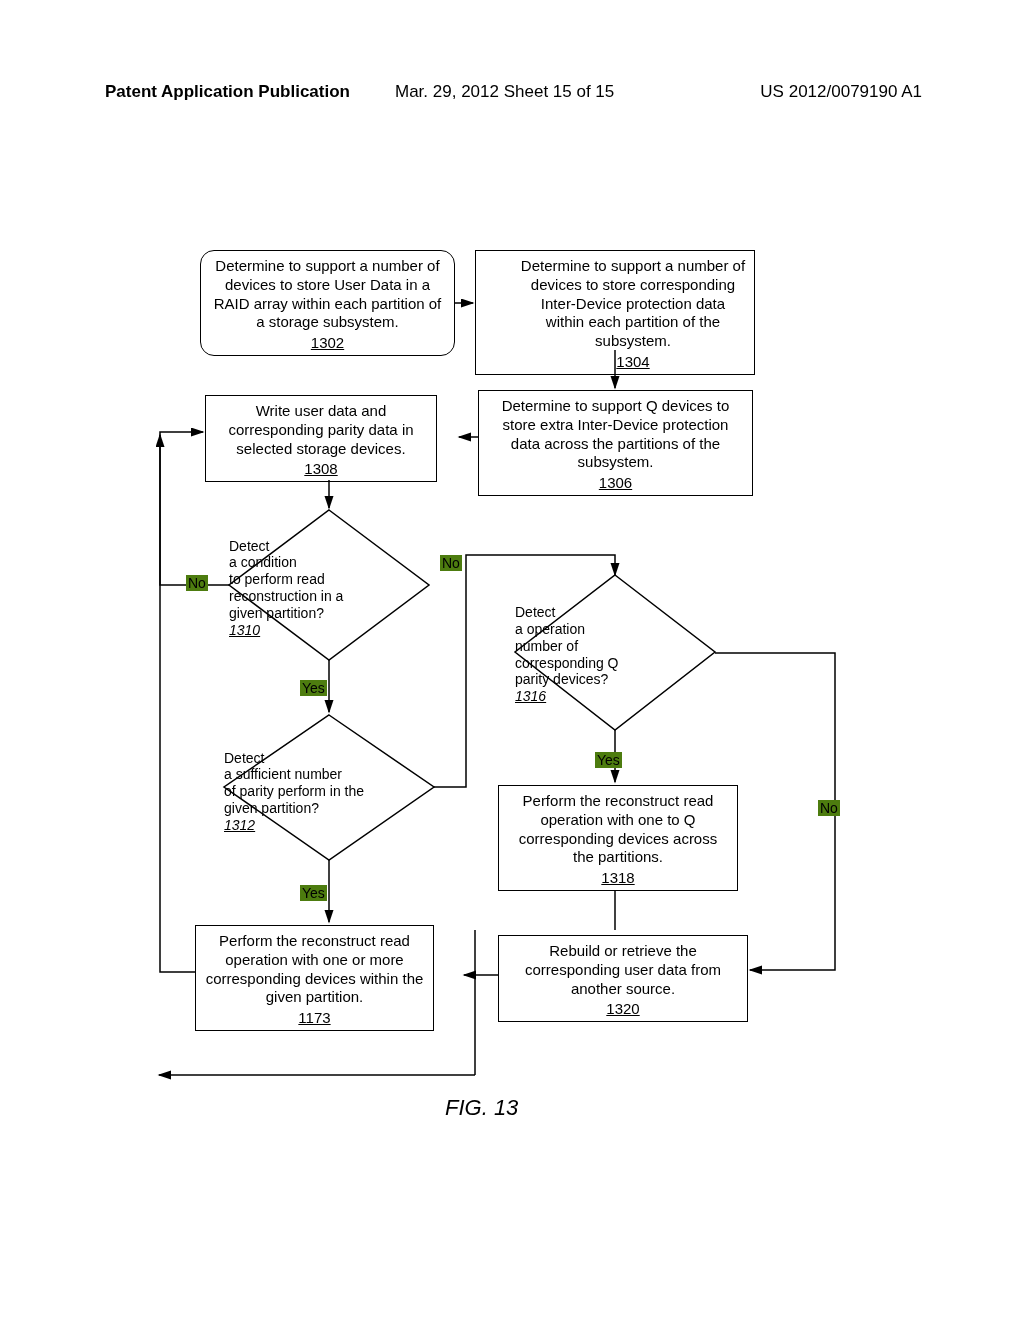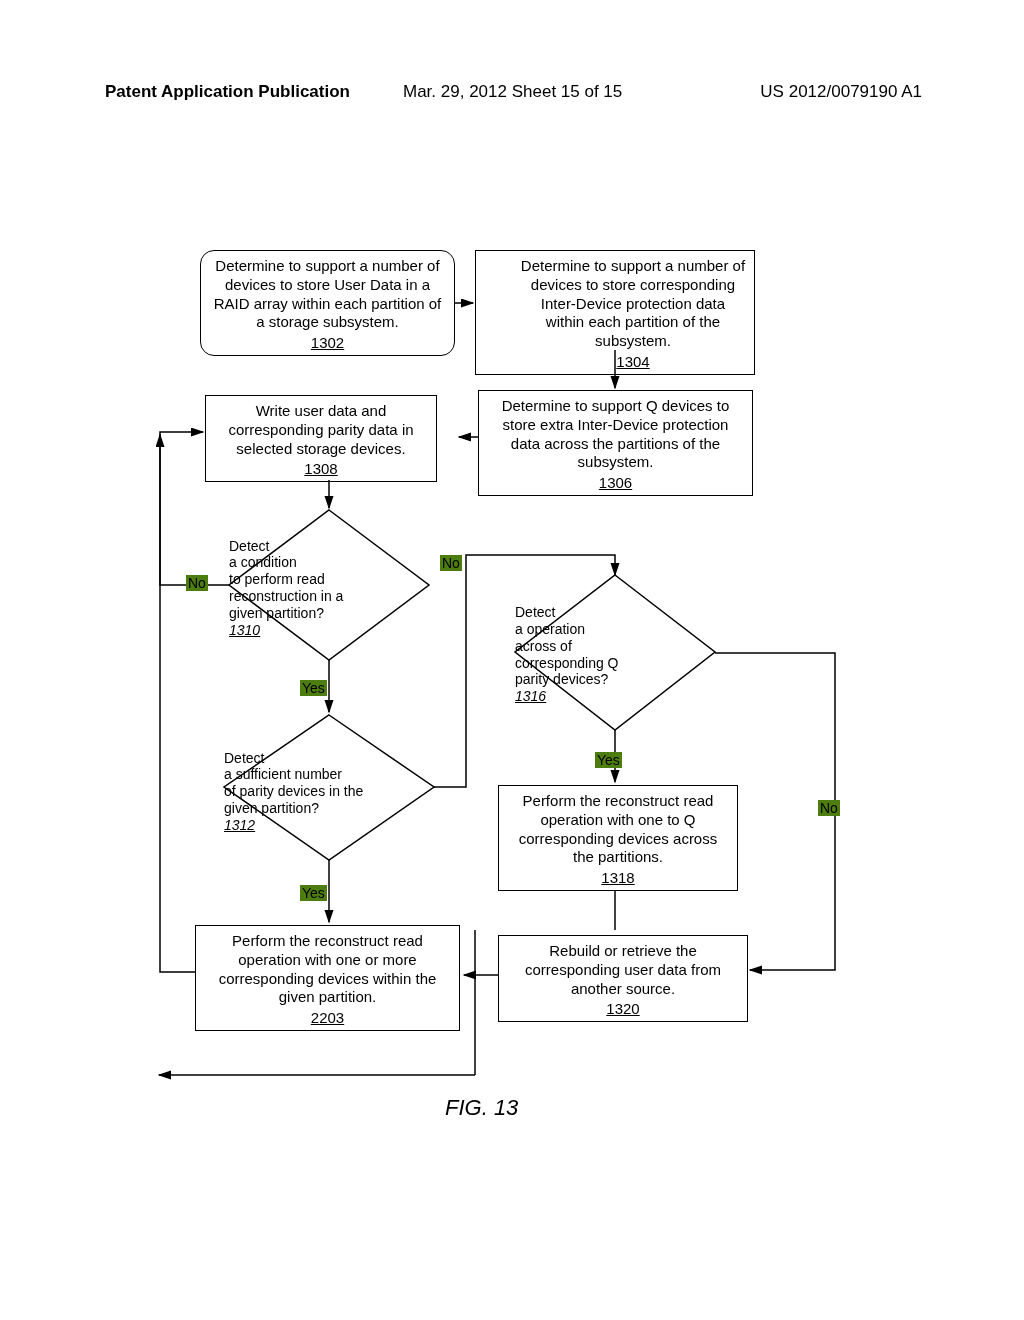--- a/index.html
+++ b/index.html
@@ -21,21 +21,20 @@
     left: 105px;
     top: 82px;
     font-weight: bold;
     font-size: 17px;
   }
   .header-mid {
     position: absolute;
     left: 395px;
     top: 82px;
     font-size: 17px;
-    margin-left: 8px;
   }
   .header-right {
     position: absolute;
     right: 102px;
     top: 82px;
     font-size: 17px;
   }
   
   .box {
     position: absolute;
@@ -126,48 +125,48 @@
     </div>
   </div>
 
   <div class="diamond-wrap" style="left:224px; top:715px; width:210px; height:145px;">
     <svg width="210" height="145">
         <polygon points="105,0 210,72 105,145 0,72" fill="#fff" stroke="#000" stroke-width="1.5"></polygon>
       </svg>
     <div class="diamond-text" style="top:22px; bottom:14px;">
       <span>Detect</span>
       <span>a sufficient number</span>
-      <span>of parity devices in the</span>
+      <span>of parity perform in the</span>
       <span>given partition?</span>
       <span class="num">1312</span>
     </div>
   </div>
 
   <div class="diamond-wrap" style="left:515px; top:575px; width:200px; height:155px;">
     <svg width="200" height="155">
         <polygon points="100,0 200,77 100,155 0,77" fill="#fff" stroke="#000" stroke-width="1.5"></polygon>
       </svg>
     <div class="diamond-text" style="top:16px; bottom:12px;">
       <span>Detect</span>
       <span>a operation</span>
-      <span>across of</span>
+      <span>number of</span>
       <span>corresponding Q</span>
       <span>parity devices?</span>
       <span class="num">1316</span>
     </div>
   </div>
 
   <div class="box" style="left:498px; top:785px; width:240px;">
     <span>Perform the reconstruct read operation with one to Q corresponding devices across the partitions.</span>
     <span class="num">1318</span>
   </div>
 
-  <div class="box" style="left:195px; top:925px; width:265px;">
+  <div class="box" style="left:195px; top:925px; width:239px;">
     <span>Perform the reconstruct read operation with one or more corresponding devices within the given partition.</span>
-    <span class="num">2203</span>
+    <span class="num">1173</span>
   </div>
 
   <div class="box" style="left:498px; top:935px; width:250px;">
     <span>Rebuild or retrieve the corresponding user data from another source.</span>
     <span class="num">1320</span>
   </div>
 
   <svg width="0" height="0" style="position:absolute">
     <defs>
       <marker id="ah" markerWidth="10" markerHeight="10" refX="8" refY="3" orient="auto">

